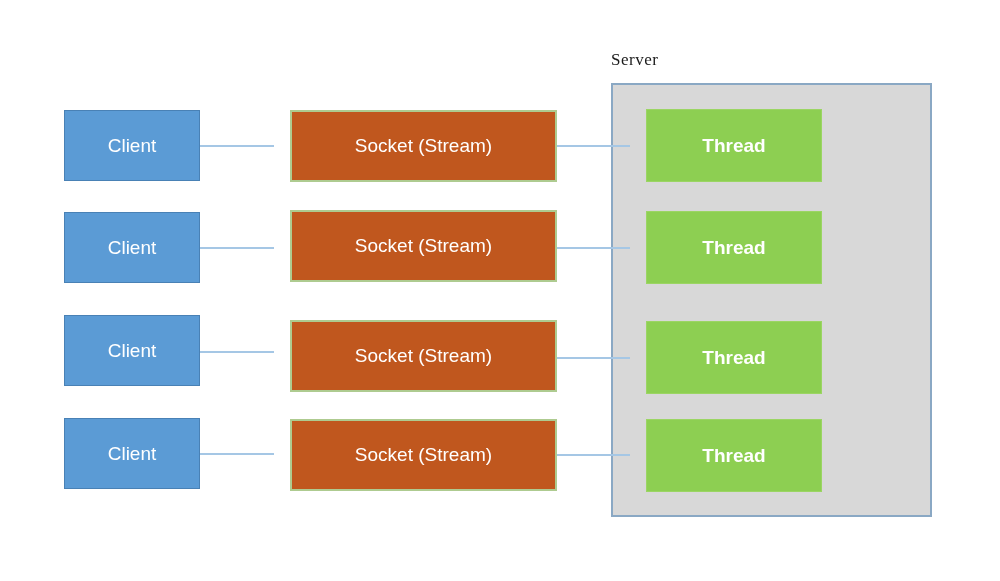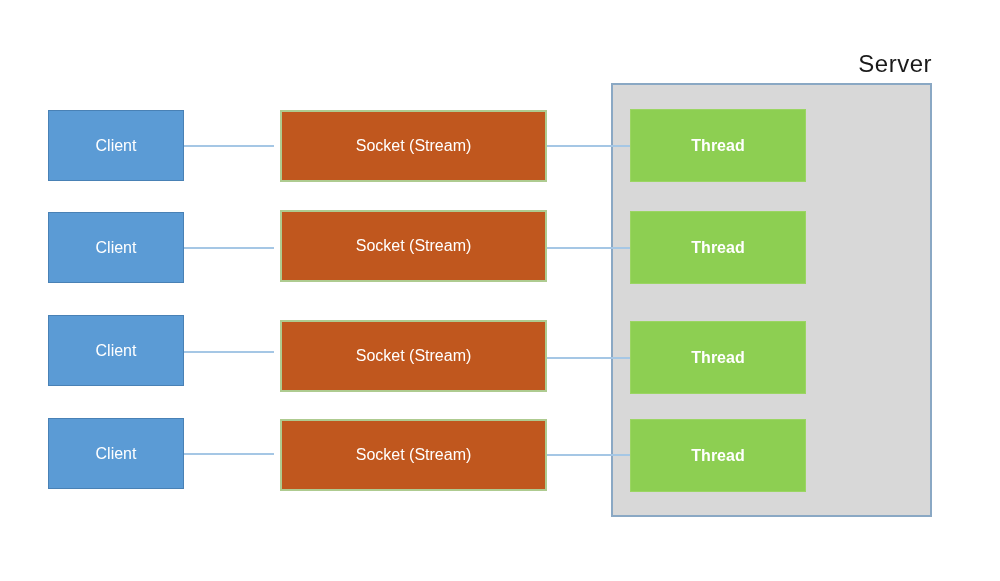--- a/index.html
+++ b/index.html
@@ -25,57 +25,59 @@
     height: 434px;
     background: var(--server_fill);
     border: 2px solid var(--server_border);
     box-sizing: border-box;
   }
   .server-label {
     position: absolute;
     left: 611px;
     top: 50px;
     width: 321px;
-    text-align: right;
-    font-size: 24px;
+    text-align: left;
+    font-size: 17px;
     color: var(--server_text);
     letter-spacing: 0.5px;
+    font-family: Liberation Serif, serif;
   }
 
   
   .connector {
     position: absolute;
     height: 2px;
     background: var(--connector);
   }
   .cs { left: 184px; width: 90px; }
   .st { left: 541px; width: 89px; }
   .cs.r1 { top: 145px; } .cs.r2 { top: 247px; } .cs.r3 { top: 351px; } .cs.r4 { top: 453px; }
   .st.r1 { top: 145px; } .st.r2 { top: 247px; } .st.r3 { top: 357px; } .st.r4 { top: 454px; }
 
   
   .node {
     position: absolute;
     display: flex;
     align-items: center;
     justify-content: center;
     color: var(--node_text);
-    font-size: 16px;
+    font-size: 19px;
     box-sizing: border-box;
     text-align: center;
+    margin-left: 16px;
   }
   .client {
     left: 48px;
     width: 136px;
     height: 71px;
     background: var(--client_fill);
     border: 1px solid var(--client_border);
   }
   .socket {
-    left: 280px;
+    left: 274px;
     width: 267px;
     height: 72px;
     background: var(--socket_fill);
     border: 2px solid var(--socket_border);
   }
   .thread {
     left: 630px;
     width: 176px;
     height: 73px;
     background: var(--thread_fill);

